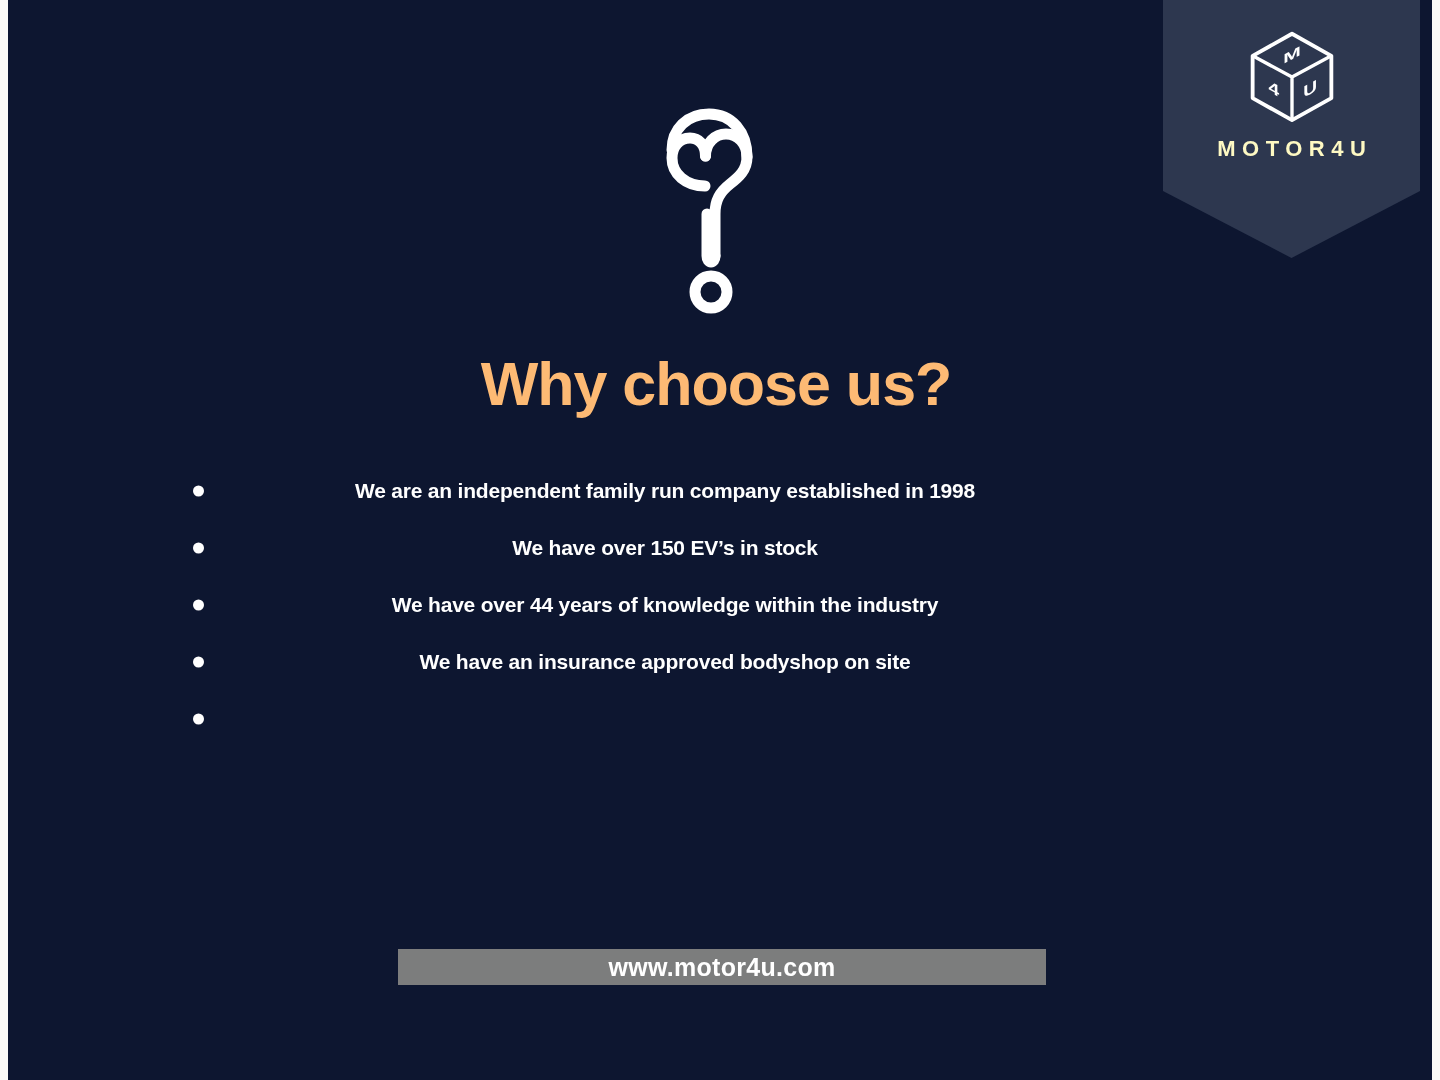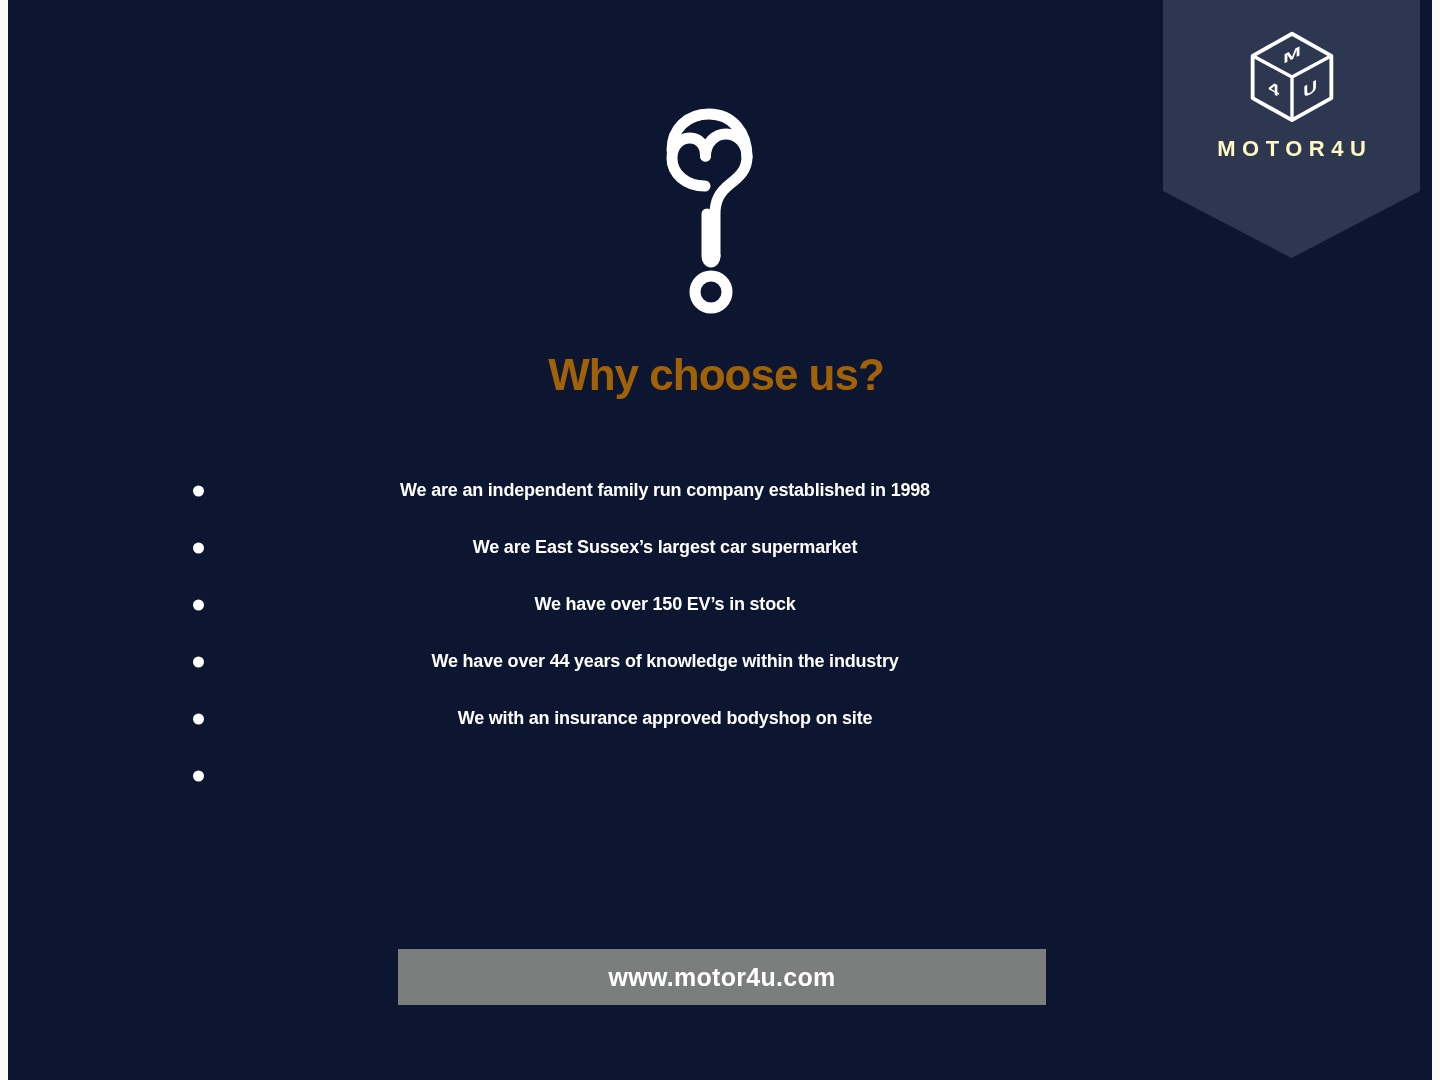--- a/index.html
+++ b/index.html
@@ -75,22 +75,22 @@
   }
   .qmark { width: 150px; height: 240px; display: block; }
 
   
   .heading {
     position: absolute;
     top: 352px;
     left: 0;
     right: 8px;
     text-align: center;
-    color: #a16207;
-    font-size: 44px;
+    color: #fdba74;
+    font-size: 61px;
     font-weight: 700;
     letter-spacing: -1px;
     line-height: 1.05;
     z-index: 10;
   }
 
   
   .benefits {
     position: absolute;
     top: 462px;
@@ -113,34 +113,34 @@
     left: 133px;
     top: 50%;
     transform: translateY(-50%);
     width: 11px;
     height: 11px;
     border-radius: 50%;
     background: #ffffff;
   }
   .benefit-text {
     color: #ffffff;
-    font-size: 18px;
+    font-size: 21px;
     font-weight: 700;
     letter-spacing: -0.2px;
     white-space: nowrap;
     text-align: left;
   }
 
   
   .website-bar {
     position: absolute;
     left: 398px;
     top: 949px;
     width: 648px;
-    height: 56px;
+    height: 36px;
     background: #7c7d7d;
     display: flex;
     align-items: center;
     justify-content: center;
     z-index: 10;
   }
   .website-url {
     color: #ffffff;
     font-size: 25px;
     font-weight: 700;
@@ -209,33 +209,29 @@
 
   <div class="heading">Why choose us?</div>
 
   <ul class="benefits">
     <li class="benefit-row">
       <span class="benefit-bullet"></span>
       <span class="benefit-text">We are an independent family run company established in 1998</span>
     </li>
     <li class="benefit-row">
       <span class="benefit-bullet"></span>
-      <span class="benefit-text">We are East Sussex’s largest car supermarket</span>
-    </li>
-    <li class="benefit-row">
-      <span class="benefit-bullet"></span>
       <span class="benefit-text">We have over 150 EV’s in stock</span>
     </li>
     <li class="benefit-row">
       <span class="benefit-bullet"></span>
       <span class="benefit-text">We have over 44 years of knowledge within the industry</span>
     </li>
     <li class="benefit-row">
       <span class="benefit-bullet"></span>
-      <span class="benefit-text">We with an insurance approved bodyshop on site</span>
+      <span class="benefit-text">We have an insurance approved bodyshop on site</span>
     </li>
     <li class="benefit-row">
       <span class="benefit-bullet"></span>
     </li>
   </ul>
 
   <div class="website-bar">
     <span class="website-url">www.motor4u.com</span>
   </div>
 

